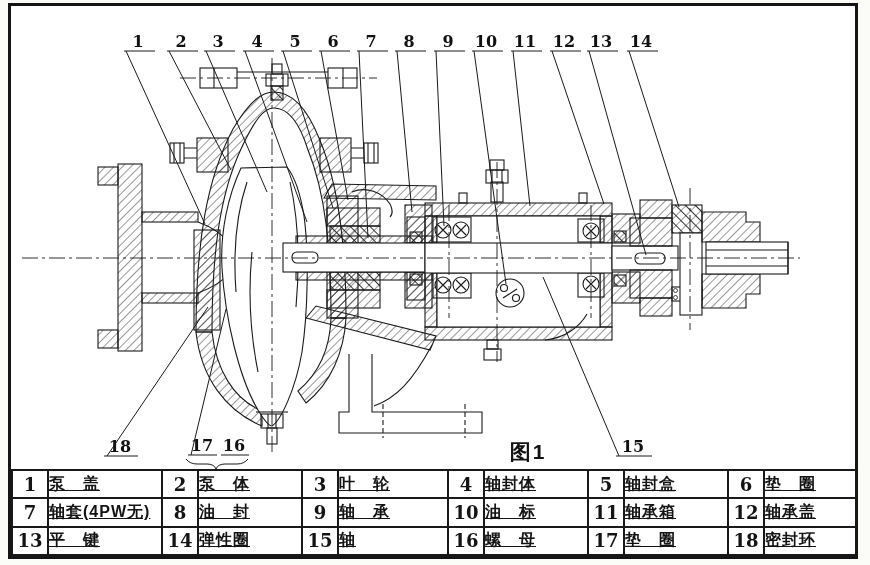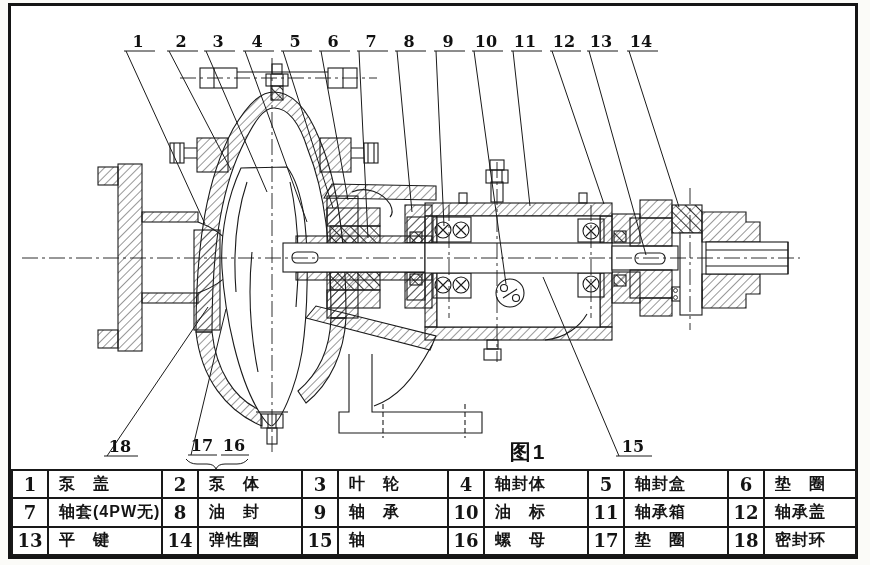--- a/index.html
+++ b/index.html
@@ -9,21 +9,21 @@
          border:3px solid #151515;box-sizing:border-box;background:#ffffff;}
   .frame svg{position:absolute;left:0;top:0;display:block;}
   .co{font:bold 16px "DejaVu Serif",serif;fill:#111;}
   .cap{font:bold 21px "Liberation Sans",sans-serif;fill:#111;letter-spacing:2px;}
   .cl{stroke-dasharray:16 4 3 4;stroke-width:0.9;}
   table.parts{position:absolute;left:0;right:0;bottom:0;width:844px;height:87px;
         border-collapse:collapse;table-layout:fixed;background:#fff;}
   table.parts td{border:2px solid #191919;overflow:hidden;white-space:nowrap;
         font-weight:bold;color:#141414;}
   td.num{text-align:center;font-family:"DejaVu Serif",serif;font-size:18px;}
-  td.name{padding-left:10px;font-size:16px;letter-spacing:1px;}
+  td.name{padding-left:0;font-size:16px;letter-spacing:1px;text-decoration:underline;}
 </style>
 </head>
 <body>
 
 <div class="sheet">
  <div class="frame">
 
   <svg viewBox="11 6 844 464" width="844" height="464" xmlns="http://www.w3.org/2000/svg">
     <defs>
       <pattern id="hatch" patternUnits="userSpaceOnUse" width="6" height="6" patternTransform="rotate(45)">

